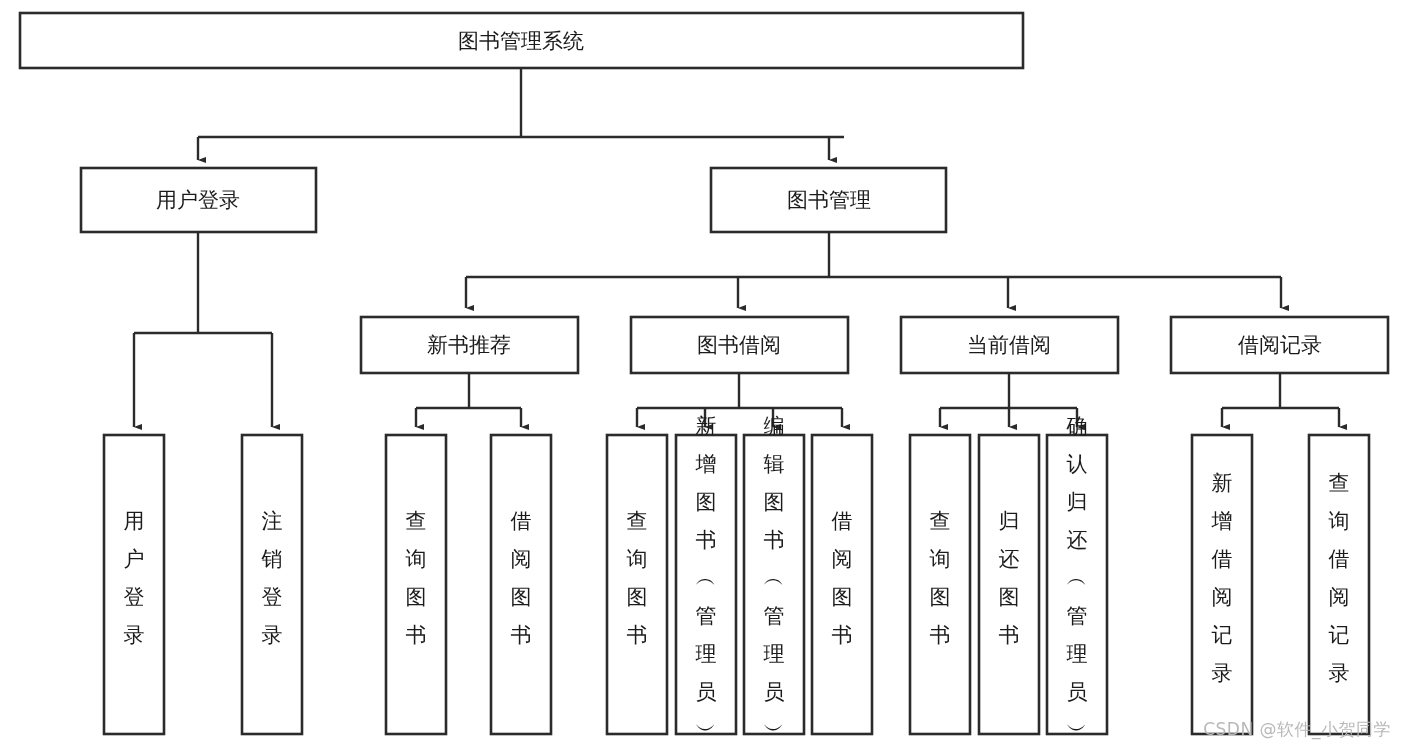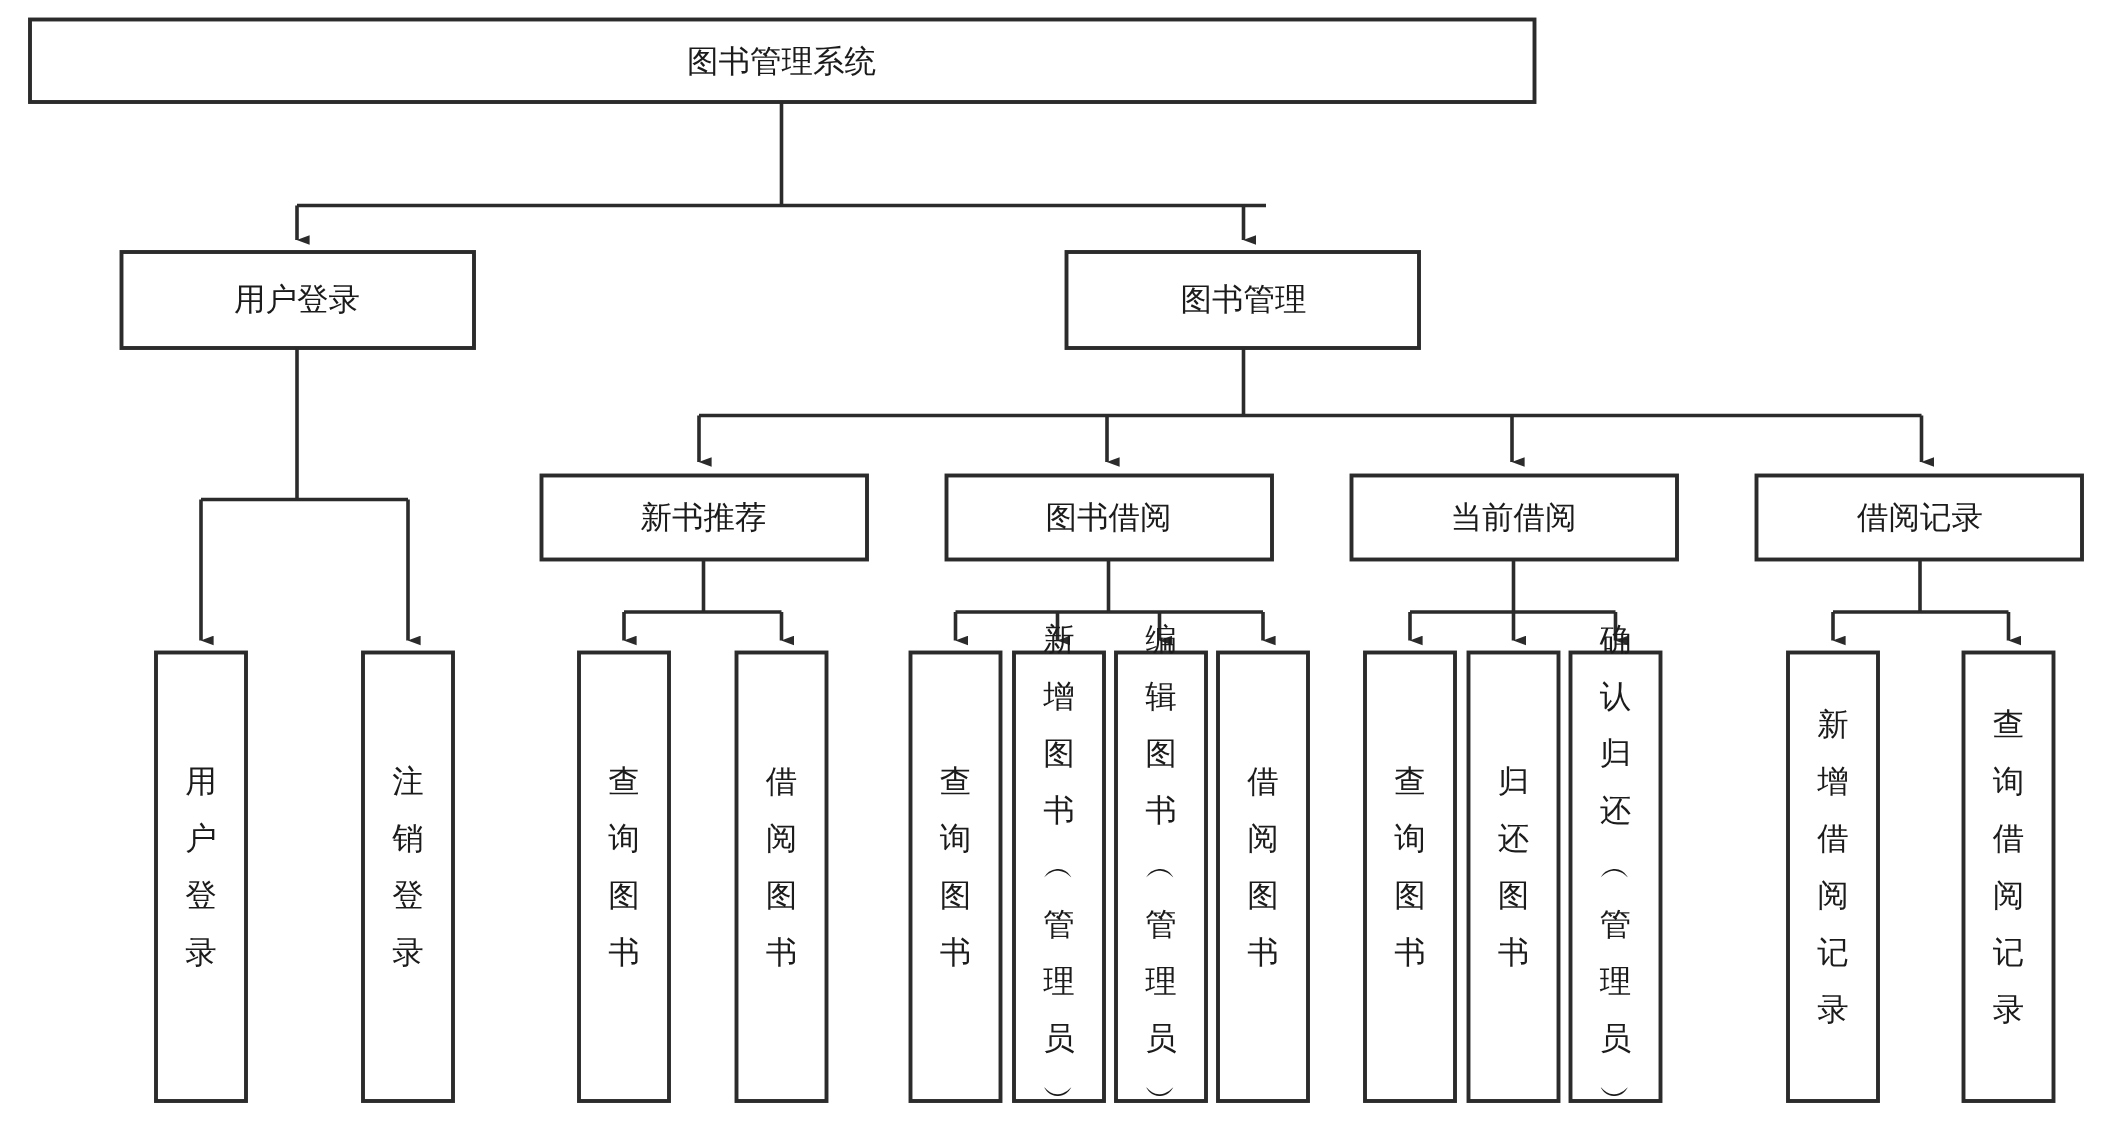--- a/index.html
+++ b/index.html
@@ -210,13 +210,14 @@
     <g>
       <rect class="node-box" x="1192" y="435" width="60" height="299"></rect>
       <text class="node-label-vertical" x="1222" y="585"><tspan x="1222" y="490">新</tspan><tspan x="1222" y="528">增</tspan><tspan x="1222" y="566">借</tspan><tspan x="1222" y="604">阅</tspan><tspan x="1222" y="642">记</tspan><tspan x="1222" y="680">录</tspan></text>
     </g>
     <g>
       <rect class="node-box" x="1309" y="435" width="60" height="299"></rect>
       <text class="node-label-vertical" x="1339" y="585"><tspan x="1339" y="490">查</tspan><tspan x="1339" y="528">询</tspan><tspan x="1339" y="566">借</tspan><tspan x="1339" y="604">阅</tspan><tspan x="1339" y="642">记</tspan><tspan x="1339" y="680">录</tspan></text>
     </g>
   </svg>
 
+  <div class="watermark">CSDN @软件_小贺同学</div>
 </div>
 
 </body></html>

